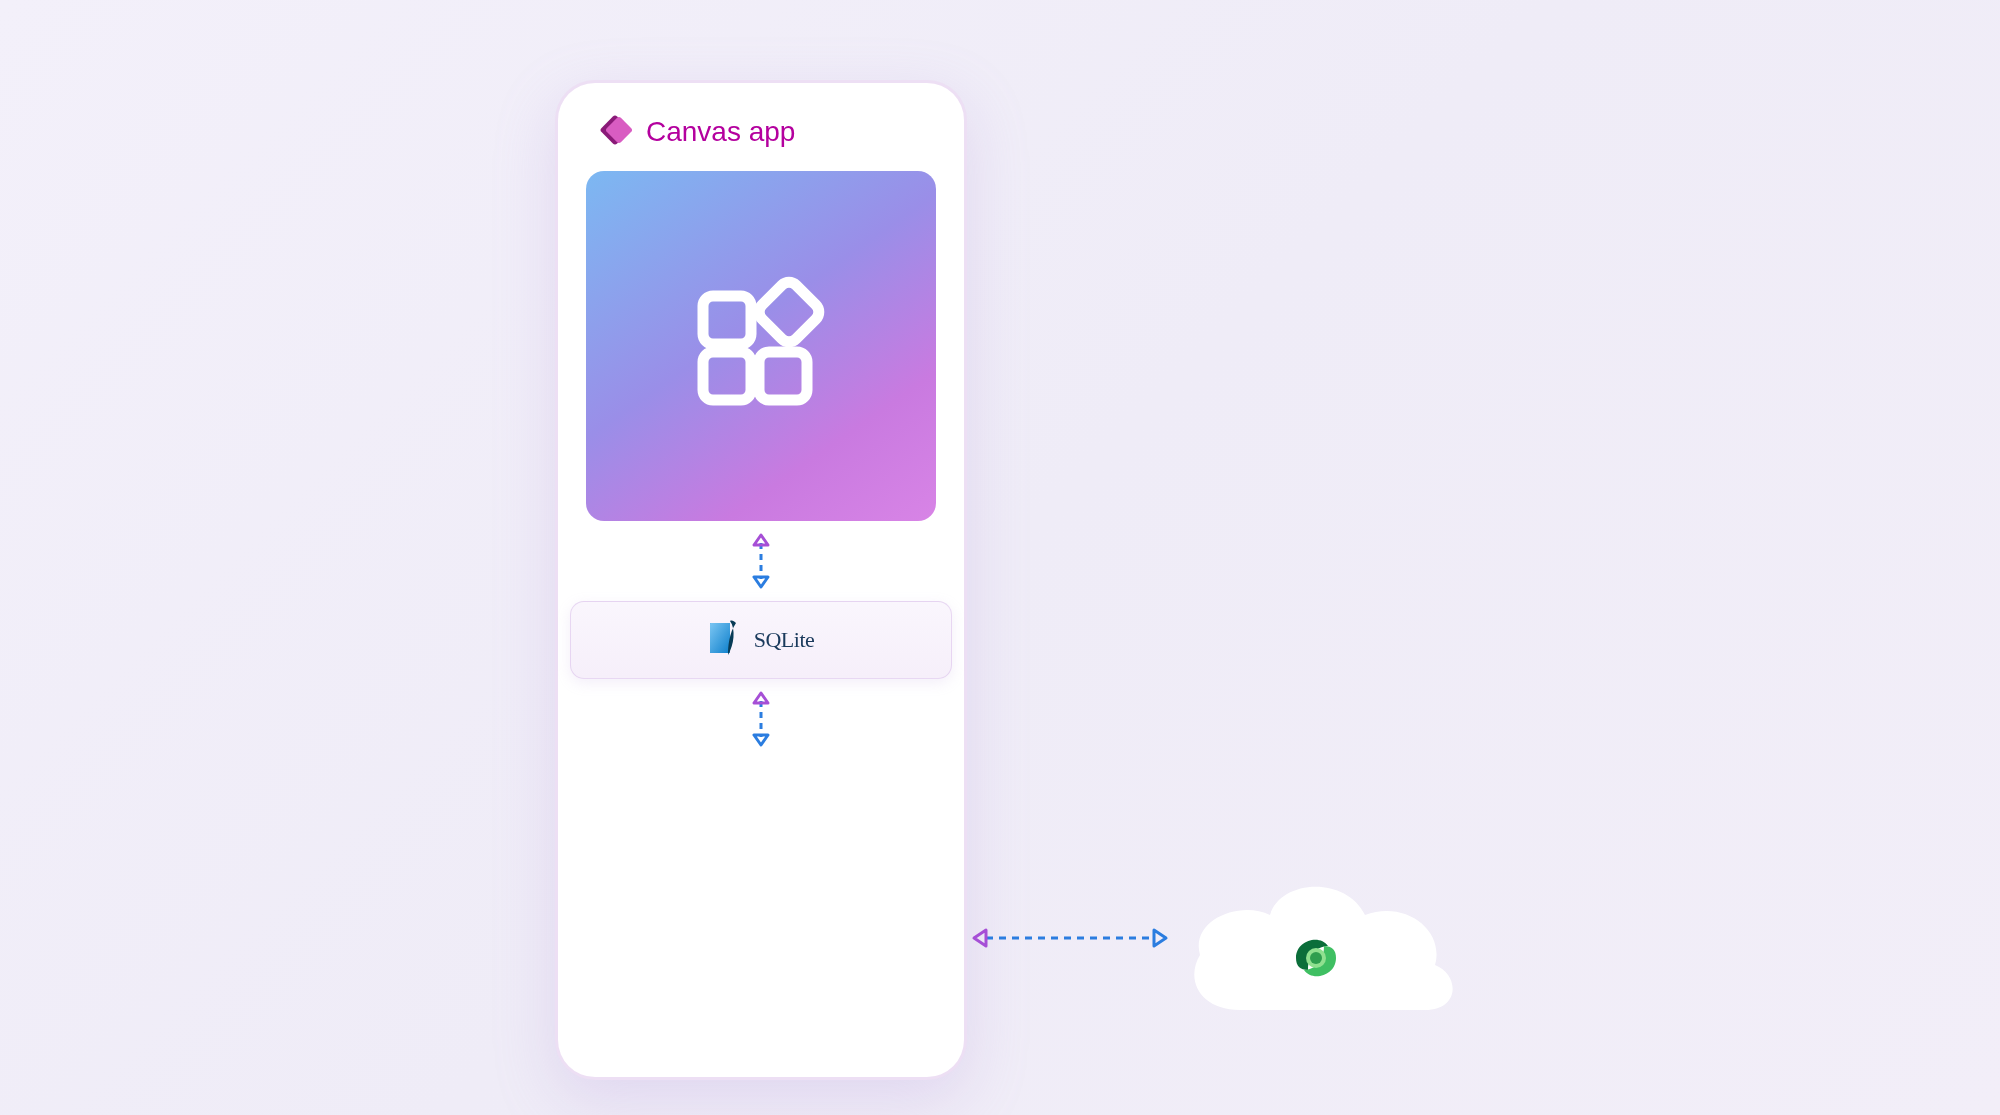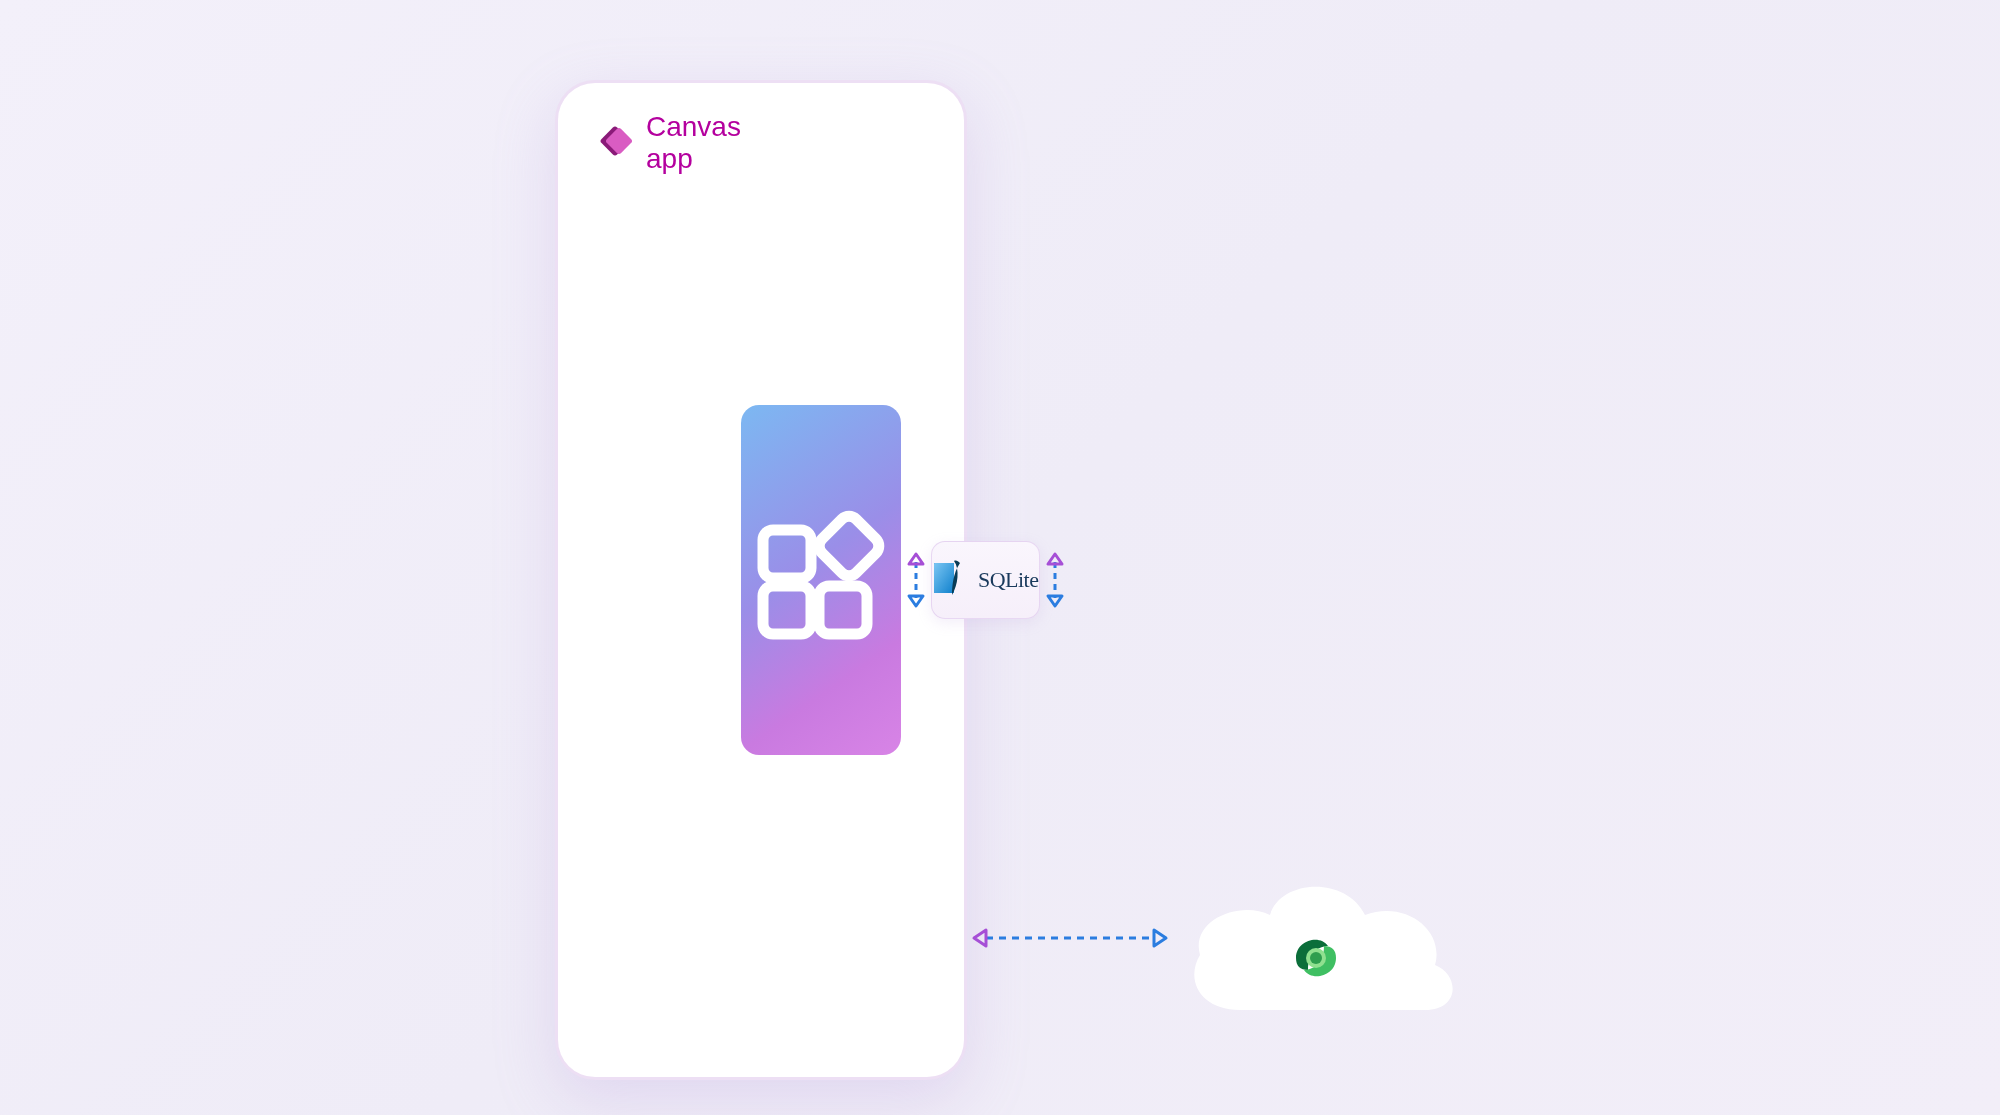--- a/index.html
+++ b/index.html
@@ -18,21 +18,21 @@
     top: 80px;
     width: 412px;
     height: 1000px;
     background: #ffffff;
     border-radius: 40px;
     border: 3px solid rgba(230, 210, 240, 0.7);
     box-shadow: 0 20px 60px rgba(180, 150, 220, 0.25),
                 inset 0 0 0 1px rgba(255,255,255,0.8);
     padding: 28px;
     display: flex;
-    flex-direction: row;
+    flex-direction: column;
     align-items: center;
   }
 
   .app-header {
     display: flex;
     align-items: center;
     gap: 12px;
     align-self: flex-start;
     margin-left: 10px;
     margin-bottom: 18px;
@@ -54,21 +54,21 @@
     justify-content: center;
   }
 
   .arrow-vert {
     width: 30px;
     height: 60px;
     margin: 10px 0;
   }
 
   .pill {
-    width: 330px;
+    width: 382px;
     height: 78px;
     background: linear-gradient(180deg, #faf6fd 0%, #f6effa 100%);
     border: 1px solid rgba(210, 180, 230, 0.45);
     border-radius: 14px;
     display: flex;
     align-items: center;
     justify-content: center;
     gap: 14px;
     box-shadow: 0 4px 14px rgba(190, 160, 220, 0.18);
   }

